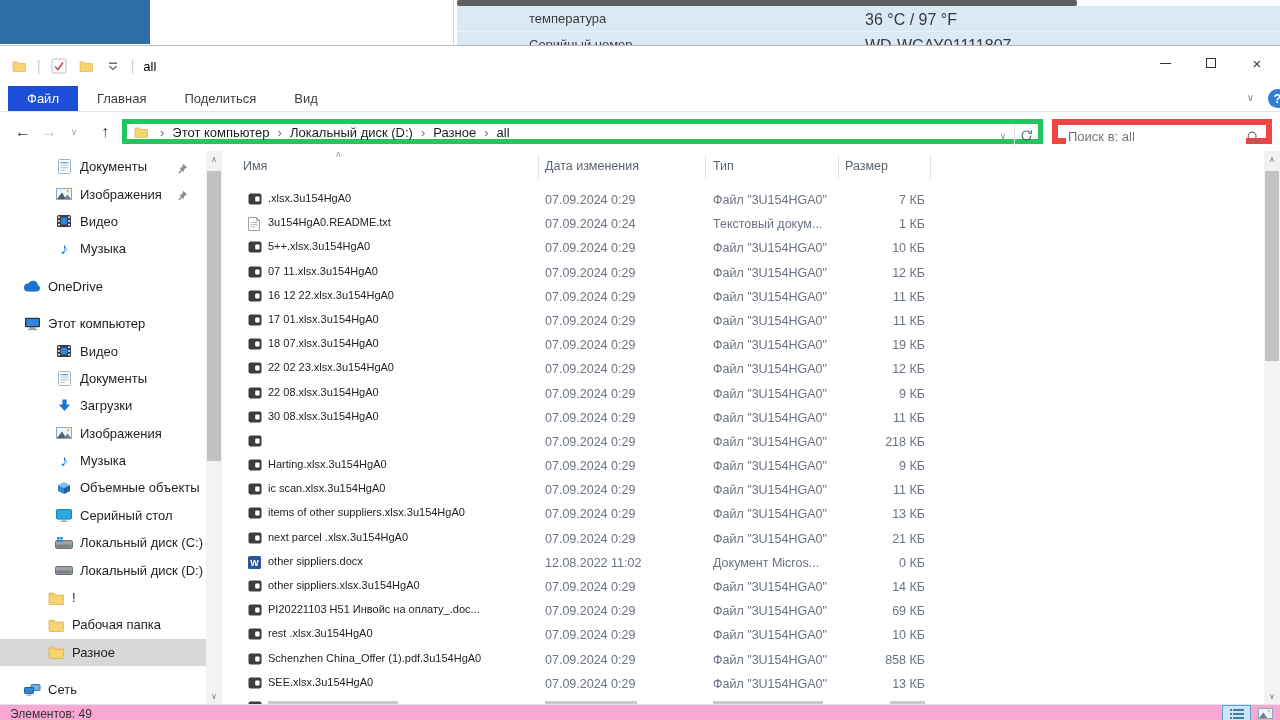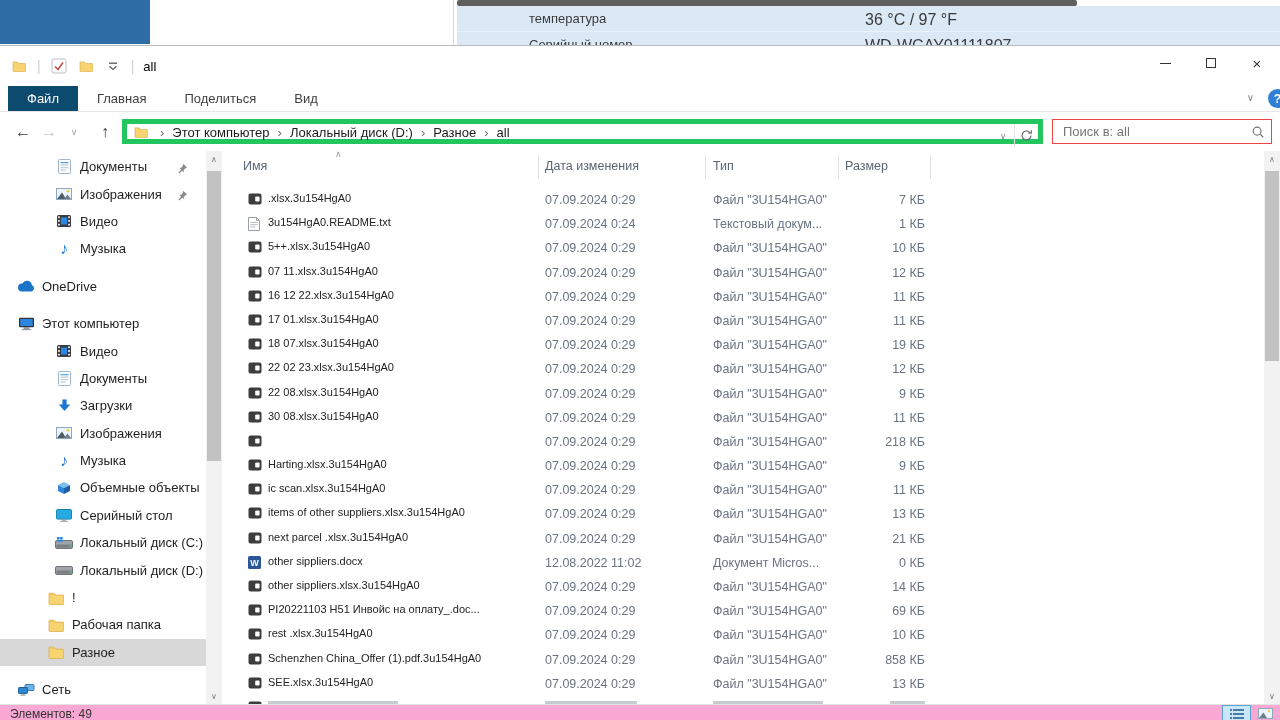--- a/index.html
+++ b/index.html
@@ -27,53 +27,53 @@
   .win-title{font-size:13px;color:#000;}
   .win-controls{position:absolute;right:0;top:0;height:34px;display:flex;}
   .wc-btn{width:46px;height:34px;display:flex;align-items:center;justify-content:center;}
   .wc-min-glyph{width:11px;height:1px;background:#333;}
   .wc-max-glyph{width:10px;height:10px;border:1px solid #333;}
   .wc-close-glyph{font-size:15px;color:#333;line-height:1;}
 
   
   .tabrow{position:absolute;left:0;top:40px;width:100%;height:26px;background:#fff;border-bottom:1px solid #e6e6e6;display:flex;align-items:stretch;}
   .tab{padding:0 19px;display:flex;align-items:center;font-size:13px;color:#3f3f3f;}
-  .tab.active{background:#0c4a6e;color:#fff;margin-left:8px;}
+  .tab.active{background:#1d4ed8;color:#fff;margin-left:8px;}
   .ribbon-chevron{position:absolute;right:26px;top:6px;font-size:10px;color:#8a8a8a;}
   .help-badge{position:absolute;right:-7px;top:3px;width:19px;height:19px;border-radius:50%;background:#2f7fd6;color:#fff;font-size:12px;font-weight:bold;display:flex;align-items:center;justify-content:center;}
 
   
   .addrrow{position:absolute;left:0;top:66px;width:100%;height:39px;background:#fff;}
   .nav-glyph{position:absolute;top:0;height:39px;display:flex;align-items:center;justify-content:center;font-size:16px;}
   .nav-back{left:12px;width:22px;color:#3a3a3a;}
   .nav-fwd{left:38px;width:22px;color:#c9c9c9;}
   .nav-dd{left:66px;width:16px;color:#a5a5a5;font-size:9px;}
   .nav-up{left:94px;width:22px;color:#3a3a3a;}
   .addr-box{position:absolute;left:122px;top:7px;width:921px;height:25px;border:5px solid #22c55e;background:#fff;display:flex;align-items:center;}
   .addr-folder{margin:0 6px 0 7px;display:flex;}
   .crumb{font-size:13px;color:#1c1c1c;padding:0 2px;white-space:nowrap;}
   .crumb-sep{font-size:13px;color:#6d6d6d;padding:0 6px;}
   .addr-right{position:absolute;right:0;top:0;height:23px;display:flex;}
   .addr-dd{width:22px;display:flex;align-items:center;justify-content:center;font-size:9px;color:#8a8a8a;}
   .addr-refresh{width:24px;display:flex;align-items:center;justify-content:center;border-left:1px solid #e4e4e4;}
-  .search-box{position:absolute;left:1052px;top:7px;width:220px;height:25px;border:1px solid #ef4444;background:#fff;}
+  .search-box{position:absolute;left:1052px;top:7px;width:220px;height:25px;border:6px solid #ef4444;background:#fff;}
   .search-box input{position:absolute;left:8px;top:1px;width:180px;height:21px;border:none;outline:none;font-size:13px;color:#767676;}
   .search-box input::placeholder{color:#767676;opacity:1;}
   .search-ico{position:absolute;right:6px;top:5px;}
 
   
   .content{position:absolute;left:0;top:105px;width:100%;height:553px;background:#fff;overflow:hidden;}
 
   
   .sidebar{position:absolute;left:0;top:0;width:206px;height:553px;overflow:hidden;padding-top:2px;}
   .side-gap{height:10px;}
   .side-item{position:relative;height:27.4px;display:flex;align-items:center;}
   .side-item.sel{background:#d8d8d8;}
   .side-item .sicon{width:20px;display:flex;justify-content:center;flex:none;}
-  .side-item.lvl1{padding-left:16px;}
+  .side-item.lvl1{padding-left:22px;}
   .side-item.lvl2{padding-left:54px;}
   .side-item.lvl3{padding-left:46px;}
   .slabel{font-size:13px;color:#1f1f1f;margin-left:6px;white-space:nowrap;}
   .pin{position:absolute;right:18px;top:7px;}
   .music-glyph{color:#1c76d1;font-size:16px;font-weight:bold;line-height:1;}
 
   
   .sb-scroll{position:absolute;left:206px;top:0;width:16px;height:553px;background:#f2f2f2;}
   .sb-arrow{position:absolute;left:0;width:16px;height:16px;display:flex;align-items:center;justify-content:center;font-size:8px;color:#7a7a7a;}
   .sb-up{top:0;}

